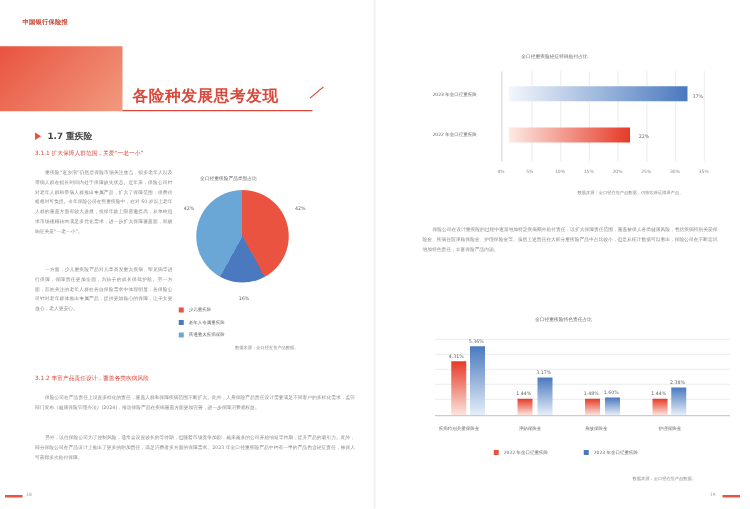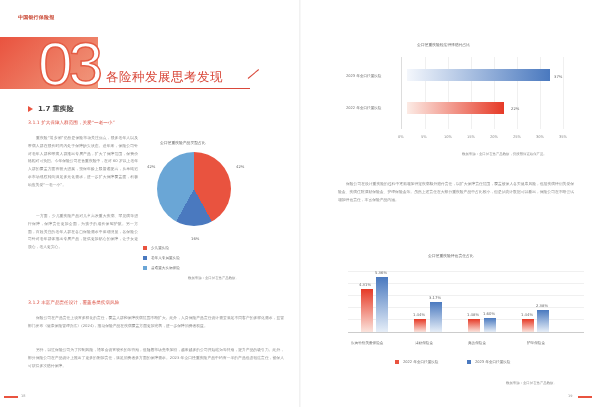--- a/index.html
+++ b/index.html
@@ -2,21 +2,21 @@
 <html><head>
 <meta charset="utf-8">
 <style>
 *{box-sizing:border-box;margin:0;padding:0}
 html,body{width:600px;height:407px;overflow:hidden;background:#fff;font-family:"DejaVu Sans",sans-serif;color:#555}
 .spread{position:relative;width:600px;height:407px;background:#fff}
 .gutter{position:absolute;left:299px;top:0;width:2px;height:407px;background:linear-gradient(90deg,#eee,#fafafa)}
 .logo{position:absolute;left:18px;top:14px;font-size:5px;color:#c8432f;font-weight:bold;letter-spacing:0.2px}
 .chapter-block{position:absolute;left:0;top:37px;width:98px;height:52px;background:linear-gradient(135deg,#e9533f,#f19a7e)}
 .chapter-num{position:absolute;left:38px;top:33px;font-size:62px;line-height:62px;font-family:"Liberation Sans",sans-serif;color:#fff;font-weight:300;-webkit-text-stroke:1.5px #e45c44;letter-spacing:-4px}
-.chapter-title{position:absolute;left:106px;top:69px;font-size:12.5px;font-weight:normal;color:#d9483a;letter-spacing:0.5px}
+.chapter-title{position:absolute;left:106px;top:69px;font-size:12.5px;font-weight:bold;color:#d9483a;letter-spacing:0.5px}
 .chapter-line{position:absolute;left:98px;top:88px;width:152px;height:1px;background:#d9483a}
 .chapter-slash{position:absolute;left:248px;top:78px;width:14px;height:1px;background:#d9483a;transform:rotate(-40deg);transform-origin:left}
 .sec-h{position:absolute;left:28px;top:104px;font-size:7px;font-weight:bold;color:#444;display:flex;align-items:center;gap:5px}
 .tri{width:0;height:0;border-left:5px solid #e9533f;border-top:3.5px solid transparent;border-bottom:3.5px solid transparent}
 .sub-h{position:absolute;left:28px;font-size:4.6px;color:#d9483a}
 .para{position:absolute;font-size:3.8px;line-height:7.8px;color:#888;text-align:justify}
 .pie-title{position:absolute;left:160px;top:140px;font-size:3.8px;color:#666}
 .pie{position:absolute;left:157px;top:152px;width:74px;height:74px;border-radius:50%;background:conic-gradient(#e9533f 0 42%,#4a79bf 42% 58%,#6aa6d6 58% 100%)}
 .pct{position:absolute;font-size:3.8px;color:#666}
 .legend{position:absolute;left:143px;font-size:3.6px;color:#666;display:flex;align-items:center;gap:4px}
@@ -33,21 +33,20 @@
 .pgnum{position:absolute;top:394px;font-size:3.5px;color:#999}
 </style>
 </head>
 <body>
 
 <div class="spread">
   <div class="gutter"></div>
 
   <div class="logo">中国银行保险报</div>
   <div class="chapter-block"></div>
-  <div class="chapter-num">03</div>
   <div class="chapter-title">各险种发展思考发现</div>
   <div class="chapter-line"></div>
   <div class="chapter-slash"></div>
 
   <div class="sec-h">
     <span class="tri"></span>
     <span>1.7 重疾险</span>
   </div>
   <div class="sub-h" style="top:120px">3.1.1 扩大保障人群范围，关爱“一老一小”</div>
 

